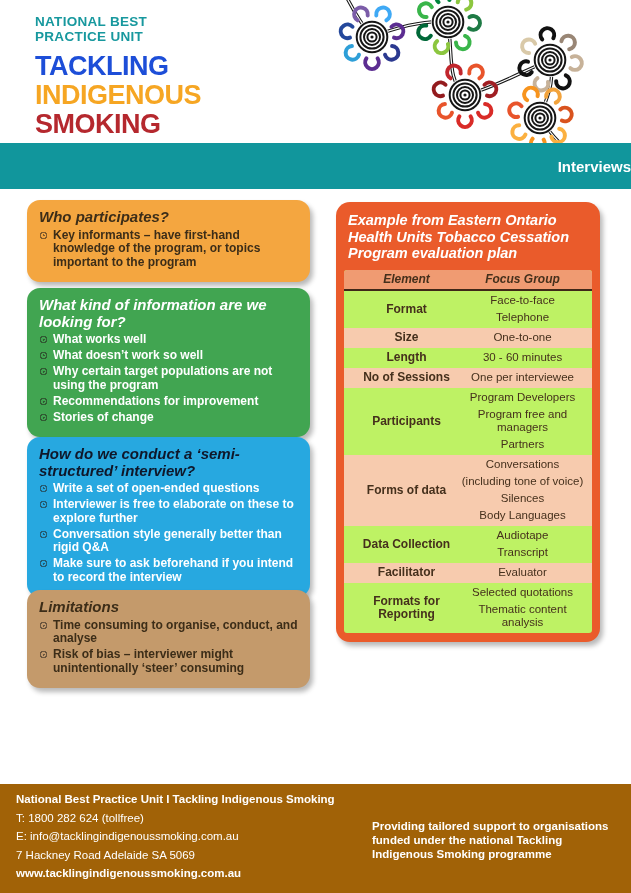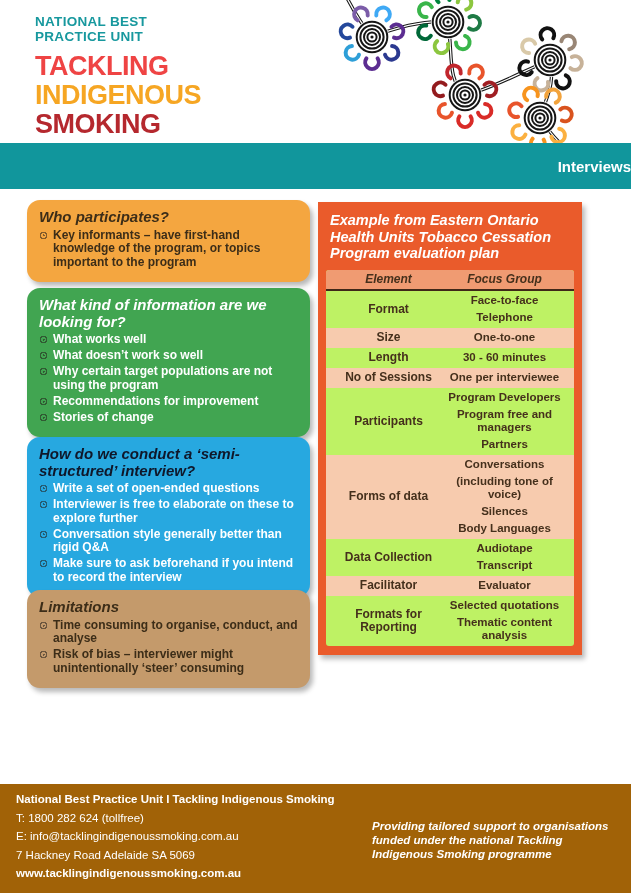--- a/index.html
+++ b/index.html
@@ -4,21 +4,21 @@
 <style>
   html,body{margin:0;padding:0;background:#e8e8e8;}
   .page{position:relative;width:631px;height:893px;background:#ffffff;overflow:hidden;
         font-family:"Liberation Sans",sans-serif;margin:0 auto;}
 
   
   .logo{position:absolute;left:35px;top:14px;}
   .logo .unit{color:#17989E;font-weight:bold;font-size:13.5px;line-height:1.12;letter-spacing:.3px;}
   .logo .words{margin-top:8px;}
   .logo .word{font-weight:bold;font-size:27px;line-height:1.07;letter-spacing:-.5px;}
-  .w-tackling{color:#ef4444;}
+  .w-tackling{color:#1d4ed8;}
   .w-indigenous{color:#F6A623;}
   .w-smoking{color:#B5282E;}
   .art{position:absolute;left:315px;top:0;width:316px;height:150px;}
 
   
   .banner{position:absolute;left:0;top:143px;width:631px;height:46px;background:#11969C;
           display:flex;align-items:center;justify-content:flex-end;color:#fff;
           font-weight:bold;font-size:15px;}
 
   
@@ -29,40 +29,40 @@
   .box li{display:flex;gap:5px;margin:2.5px 0;font-size:12px;font-weight:bold;line-height:1.13;}
   .bdot{flex:0 0 9px;height:9px;margin-top:2px;border-radius:50%;
         background:repeating-radial-gradient(circle at center,rgba(35,30,25,.55) 0 1px,transparent 1px 2.8px);}
   .box-who{top:200px;background:#F4A640;color:#3C2D18;}
   .box-info{top:288px;background:#41A551;color:#ffffff;}
   .box-conduct{top:437px;background:#27A8E0;color:#ffffff;}
   .box-conduct h2{color:#0f172a;}
   .box-limits{top:590px;background:#C49A6B;color:#3C2D18;}
 
   
-  .example{position:absolute;left:318px;top:202px;width:248px;background:#EA5B2B;border-radius:0;
+  .example{position:absolute;left:336px;top:202px;width:248px;background:#EA5B2B;border-radius:14px;
            padding:10px 8px 9px;box-shadow:3px 4px 5px rgba(0,0,0,.28);}
   .example h2{margin:0 4px 8px;color:#fff;font-size:14.5px;font-style:italic;font-weight:bold;line-height:1.14;}
   .etable{background:#bef264;border-radius:3px;overflow:hidden;color:#45301C;text-align:center;}
   .thead{display:flex;background:#F09B72;border-bottom:2px solid #3F2818;padding:2px 8px;
          font-style:italic;font-weight:bold;font-size:12px;line-height:15px;}
   .h-el{width:47%;}
   .h-fg{width:53%;}
   .trow{display:flex;align-items:center;padding:1.5px 8px;}
   .trow.dark{background:#F7CBAE;}
   .tcell-el{width:47%;font-weight:bold;font-size:12px;line-height:13px;}
   .tcell-vals{width:53%;}
-  .val{padding:2px 0;font-size:11.5px;font-weight:bold;line-height:13px;}
+  .val{padding:2px 0;font-size:11.5px;font-weight:normal;line-height:13px;}
 
   
   .footer{position:absolute;left:0;top:784px;width:631px;height:109px;background:#a16207;color:#fff;}
   .f-left{position:absolute;left:16px;top:9px;font-size:11.5px;line-height:12px;}
   .f-left .fline{margin-bottom:6.5px;}
   .f-org,.f-web{font-weight:bold;}
-  .f-right{position:absolute;left:372px;top:36px;width:252px;font-weight:bold;font-size:11.5px;line-height:1.2;font-style:italic;}
+  .f-right{position:absolute;left:372px;top:36px;width:252px;font-weight:bold;font-size:11.5px;line-height:1.2;}
 </style>
 </head>
 <body>
 
 <div class="page">
 
   <div class="logo">
     <div class="unit">
       <div>NATIONAL BEST</div>
       <div>PRACTICE UNIT</div>

